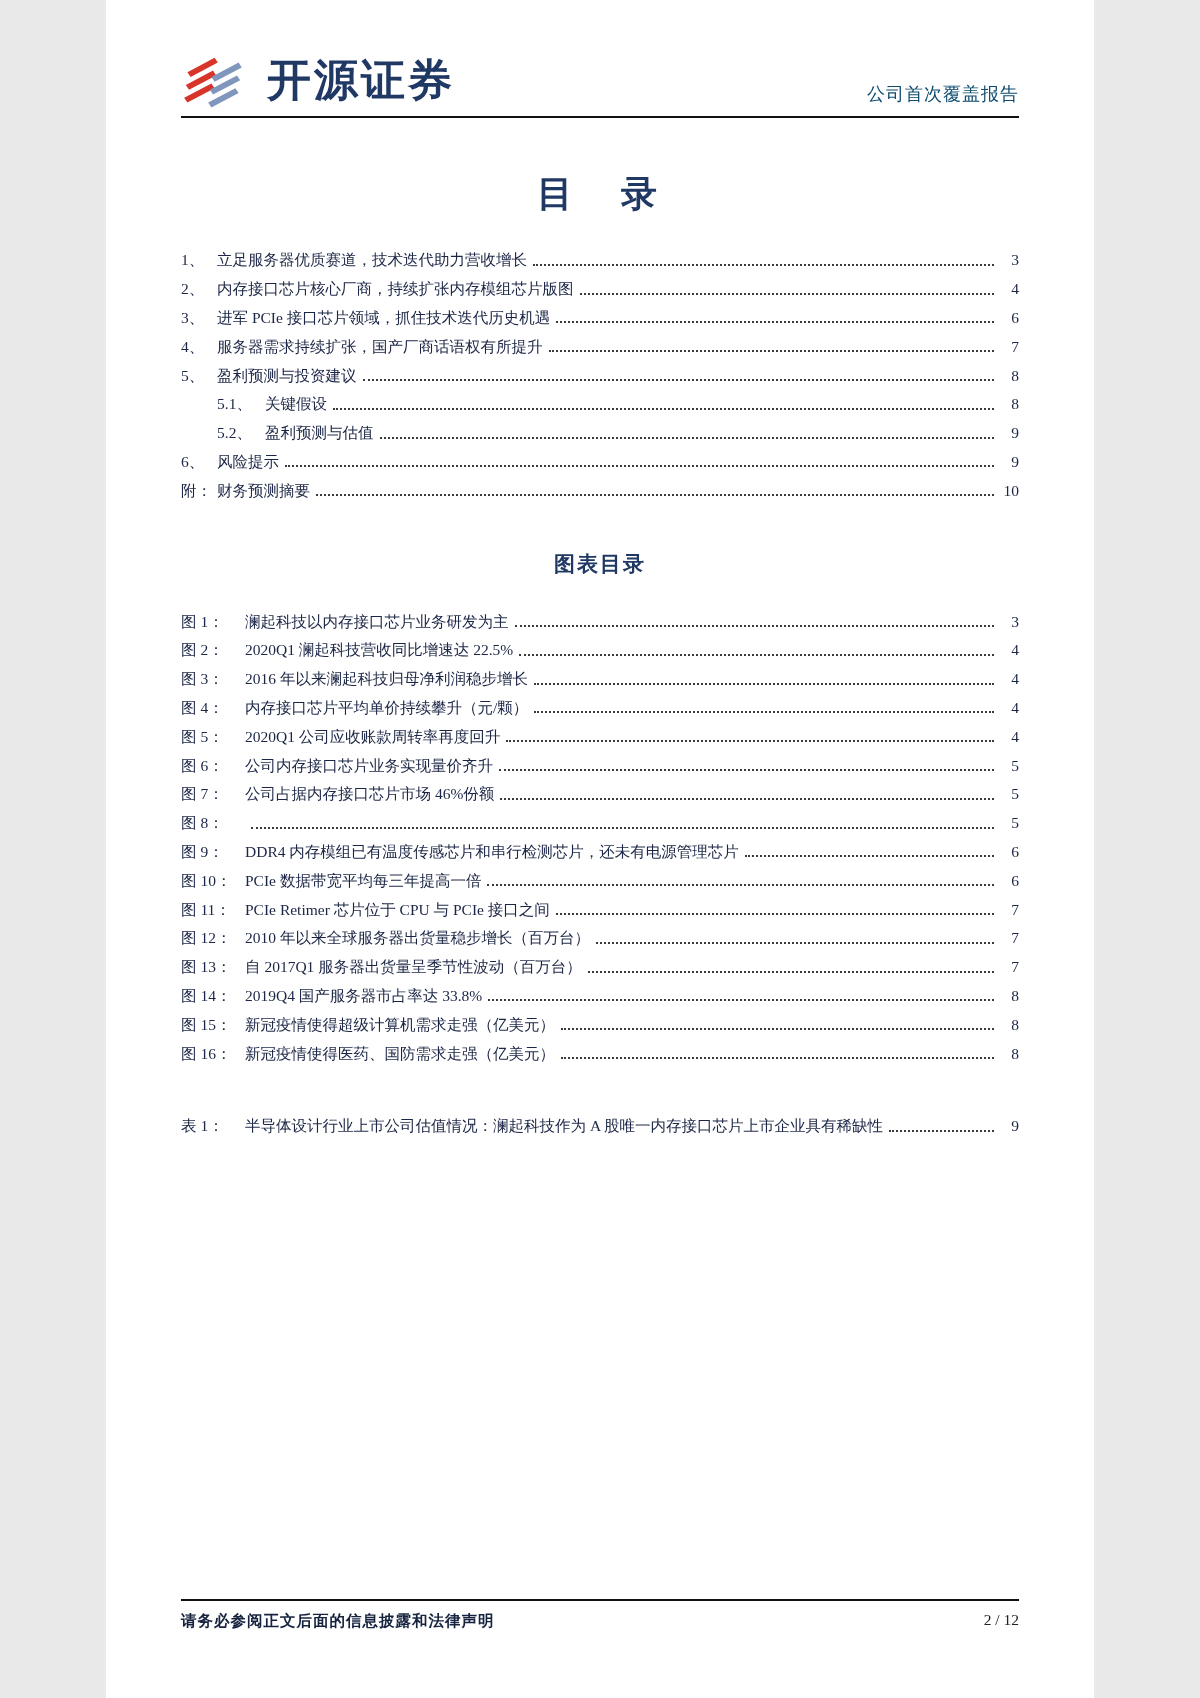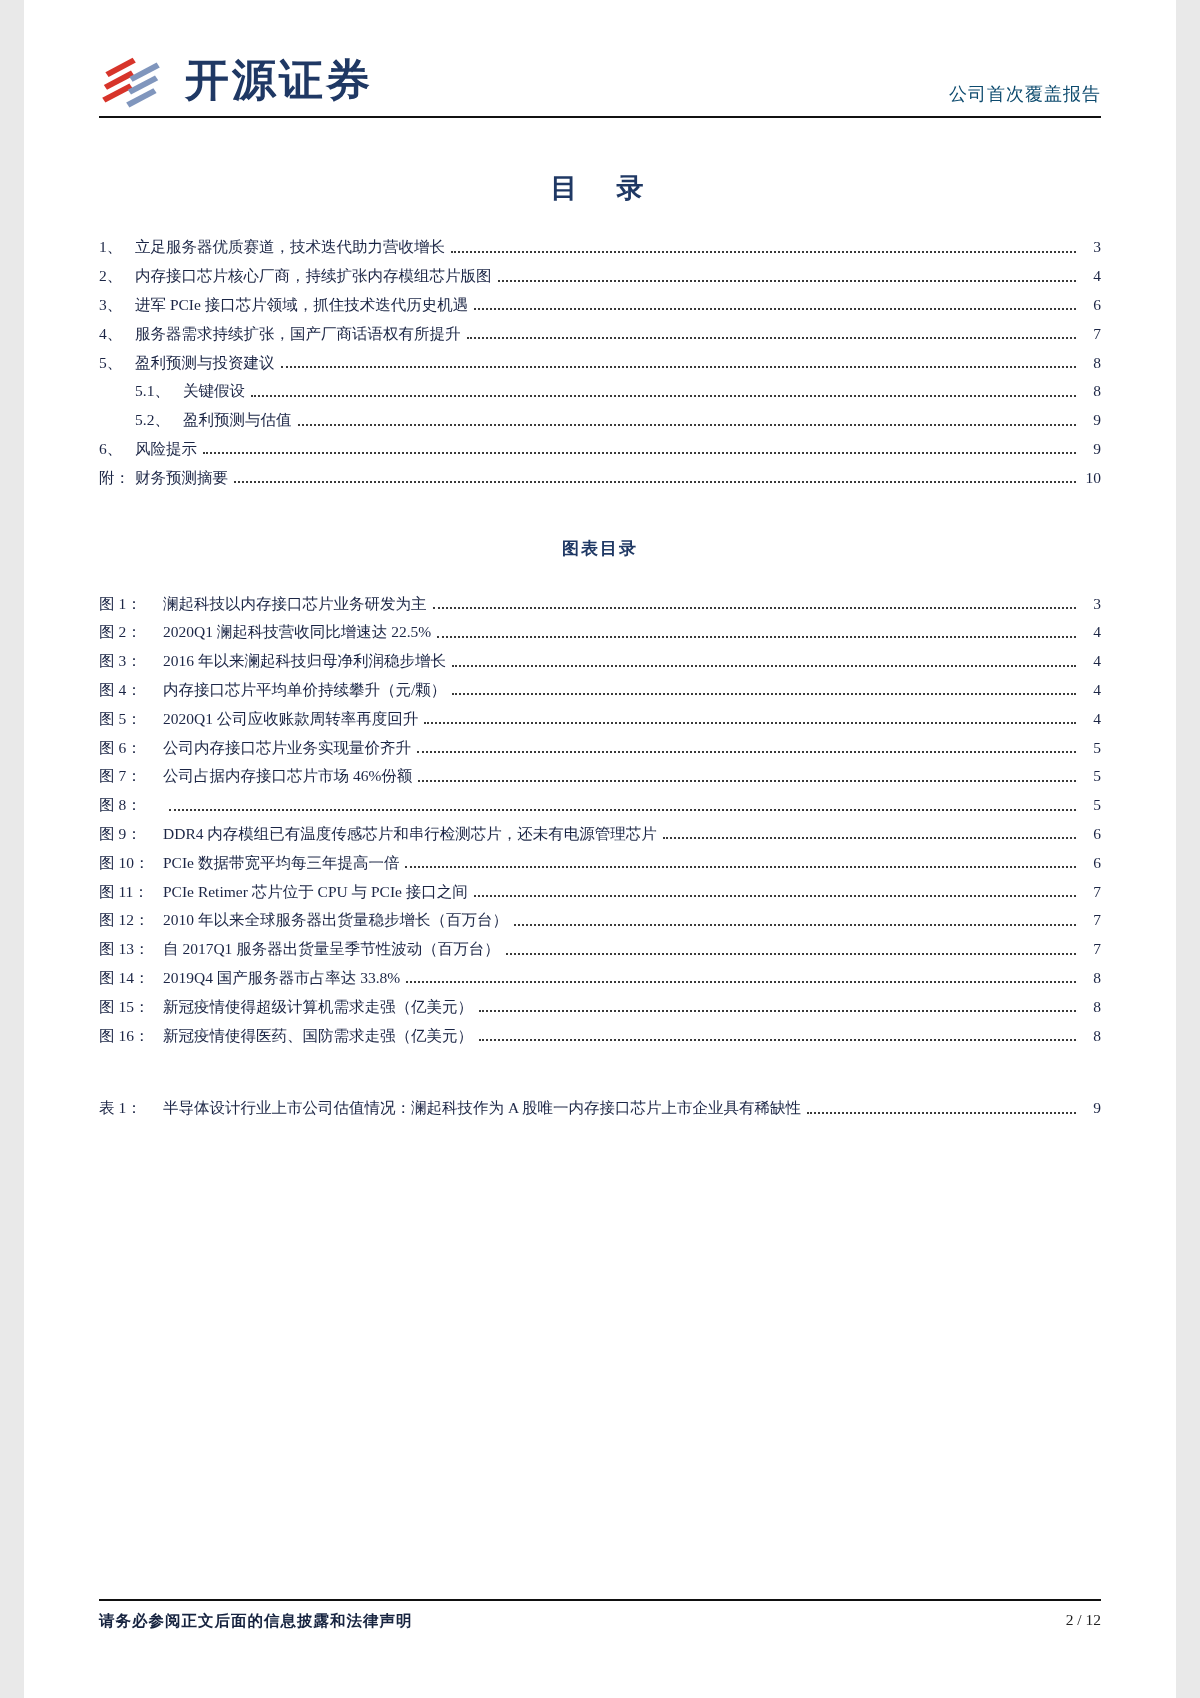--- a/index.html
+++ b/index.html
@@ -1,43 +1,43 @@
 <!DOCTYPE html>
 <html><head>
 <meta charset="utf-8">
 <style>
   * { margin:0; padding:0; box-sizing:border-box; }
   html,body { background:#e9e9e9; }
   body { font-family:"Liberation Serif","DejaVu Serif",serif; }
   .page {
-    position:relative; width:1152px; height:1698px; margin:0 auto;
+    position:relative; width:988px; height:1698px; margin:0 auto;
     background:#ffffff; color:#1b2545; overflow:hidden;
   }
   .content { padding:0 75px; }
 
   
   .header {
     display:flex; justify-content:space-between; align-items:flex-end;
     margin-top:34px; padding-bottom:6px; border-bottom:2.5px solid #111111;
   }
   .brand { display:flex; align-items:center; gap:14px; }
   .brand-logo { width:72px; height:58px; flex:0 0 auto; }
   .brand-name {
     font-family:"Liberation Sans","DejaVu Sans",sans-serif;
     font-size:44px; font-weight:bold; color:#1f3864; letter-spacing:3px;
   }
   .report-type { font-size:18px; font-weight:normal; color:#0c4a6e; padding-bottom:4px; letter-spacing:1px;margin-top:48px; }
 
   
   .toc-heading {
-    text-align:center; font-size:27px; font-weight:bold; color:#1f3864;
+    text-align:center; font-size:36px; font-weight:bold; color:#1f3864;
     letter-spacing:6px; margin-top:52px; margin-bottom:22px;
   }
   .fig-heading {
-    text-align:center; font-size:17px; font-weight:bold; color:#1f3864;
+    text-align:center; font-size:21px; font-weight:bold; color:#1f3864;
     letter-spacing:2px; margin-top:50px; margin-bottom:24px;
   }
 
   
   .list { display:block; }
   .row {
     display:flex; align-items:flex-end; height:28.8px;
     font-size:15.5px; color:#1b2545;
   }
   .row .num   { white-space:nowrap; min-width:36px; line-height:1.25; }

